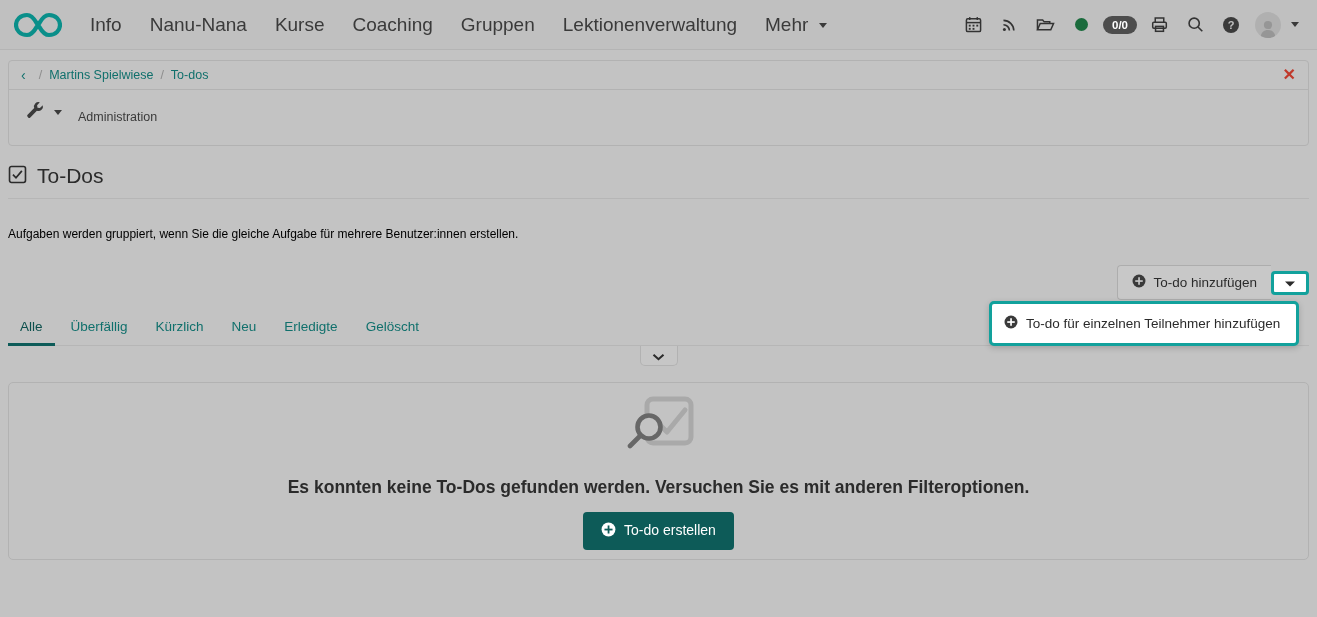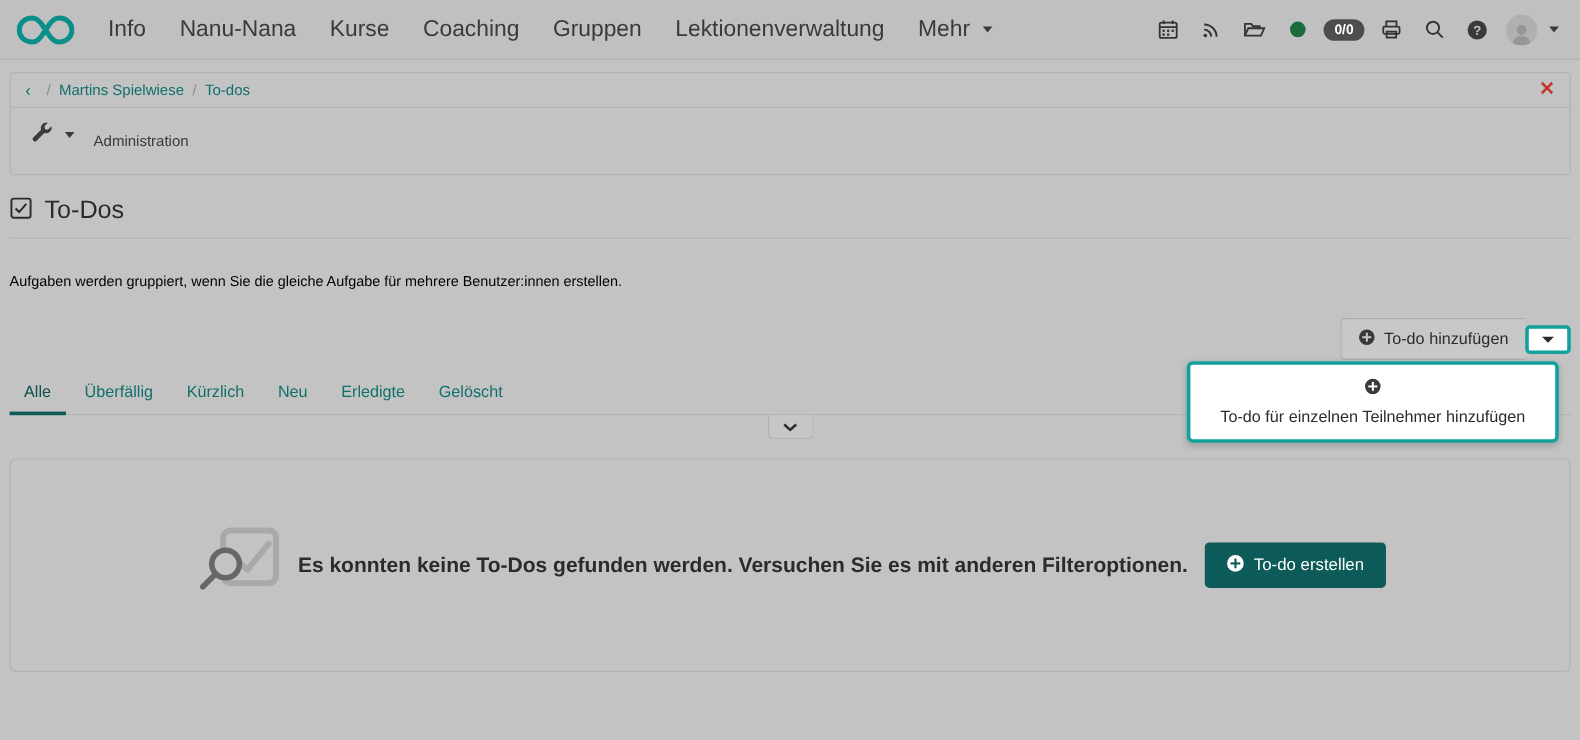--- a/index.html
+++ b/index.html
@@ -152,21 +152,20 @@
     box-shadow: 0 2px 6px rgba(0,0,0,0.18);
   }
   .dropdown-item {
     display: flex; align-items: center; gap: 8px;
     font-size: 13.5px;
     color: #2b2b2b;
     padding: 9px 10px;
     cursor: pointer;
     white-space: nowrap;
     border-radius: 3px;
-    flex-direction: column;
   }
 
   
   .tabs {
     margin: 10px 8px 0 8px;
     display: flex; align-items: flex-start;
     border-bottom: 1px solid #b6b6b6;
     gap: 4px;
   }
   .tab {
@@ -194,21 +193,21 @@
     cursor: pointer;
   }
 
   
   .empty-card {
     margin: 16px 8px 0 8px;
     border: 1px solid #b2b2b2;
     border-radius: 5px;
     background: #c3c3c3;
     height: 178px;
-    display: flex; flex-direction: row;
+    display: flex; flex-direction: column;
     align-items: center; justify-content: center;
     gap: 14px;
   }
   .empty-icon { opacity: .62; }
   .empty-msg {
     font-size: 17.5px;
     font-weight: bold;
     color: #2b2b2b;
     text-align: center;
   }

